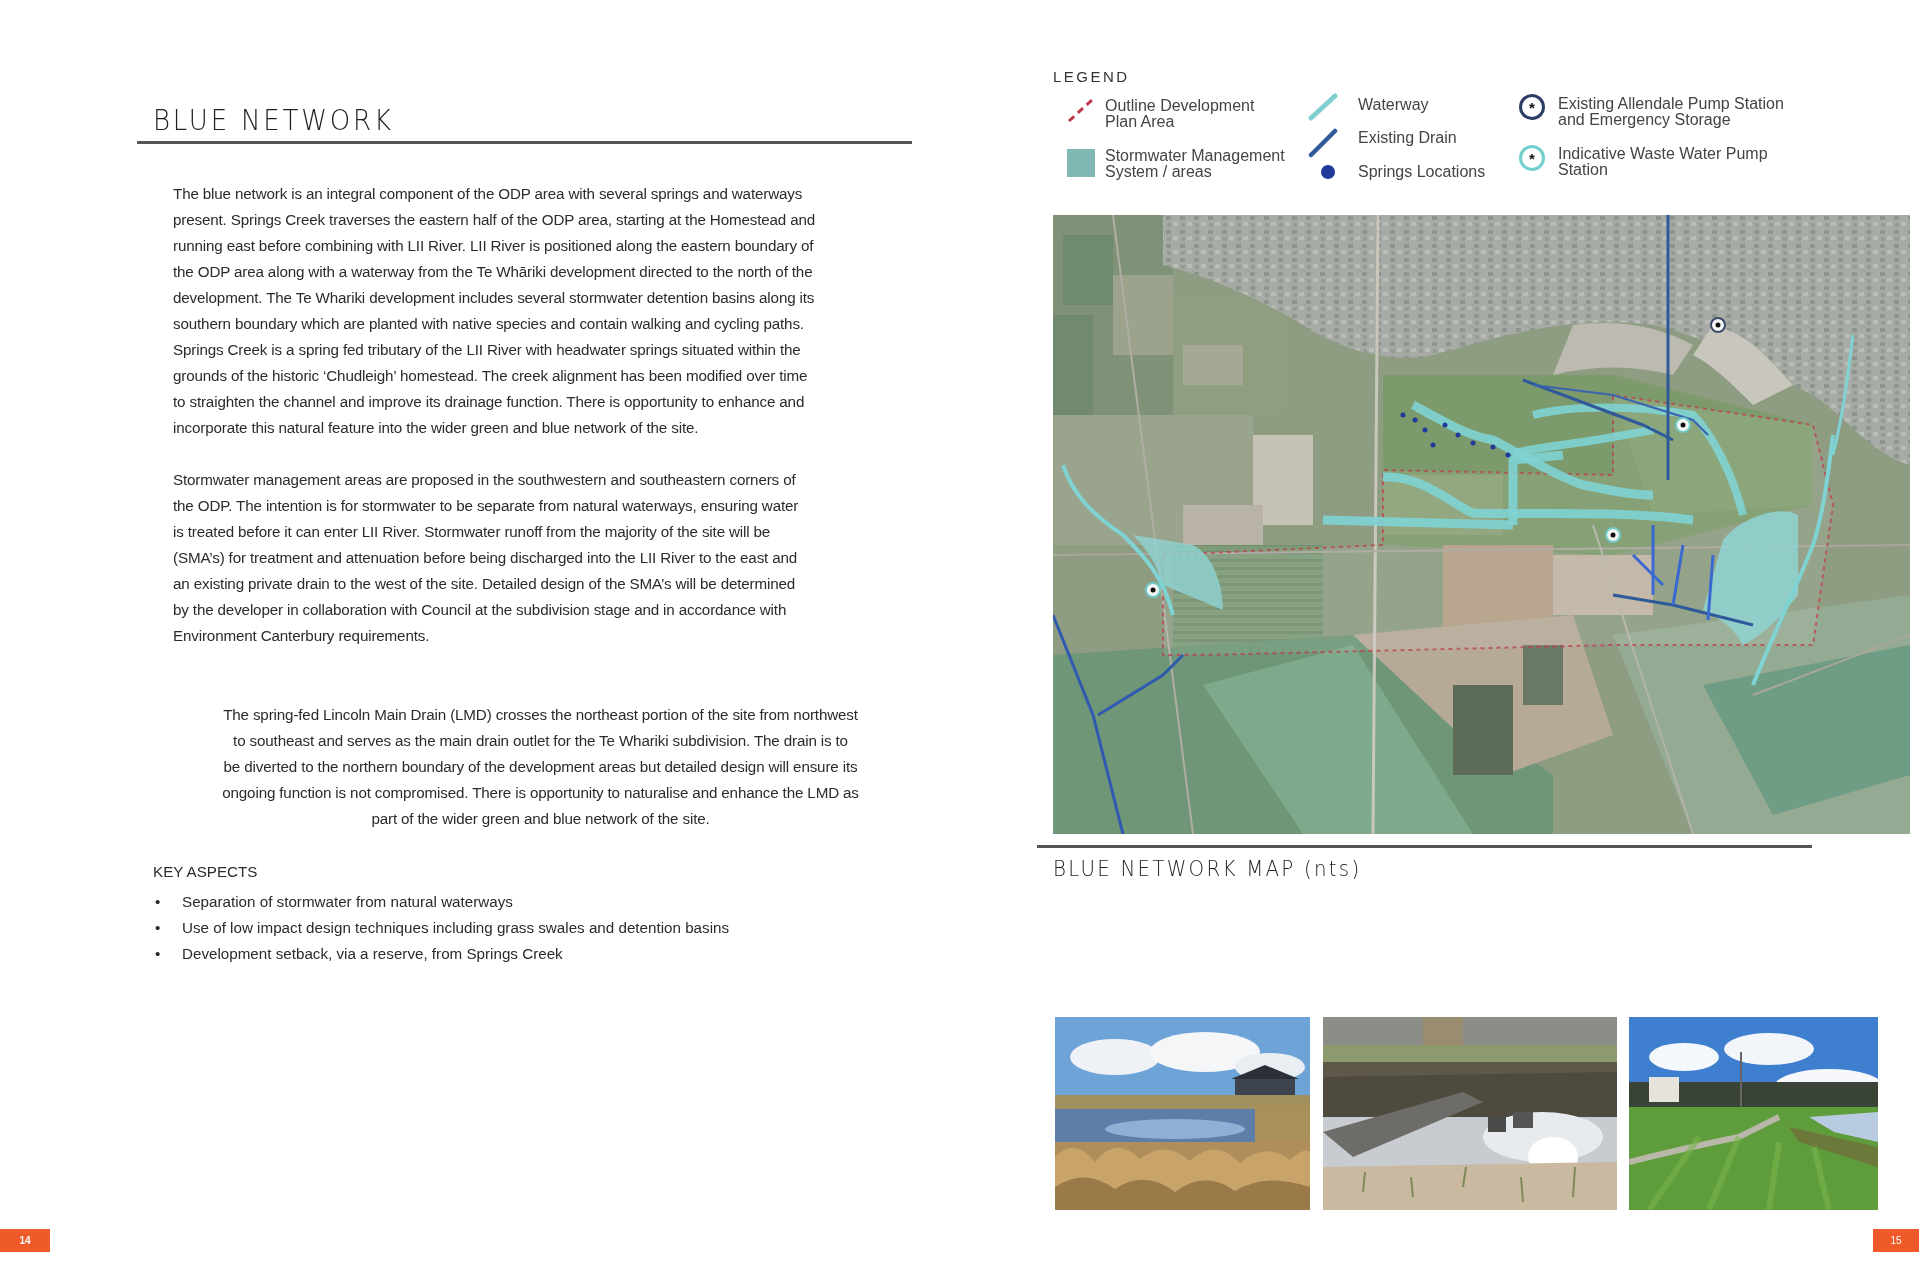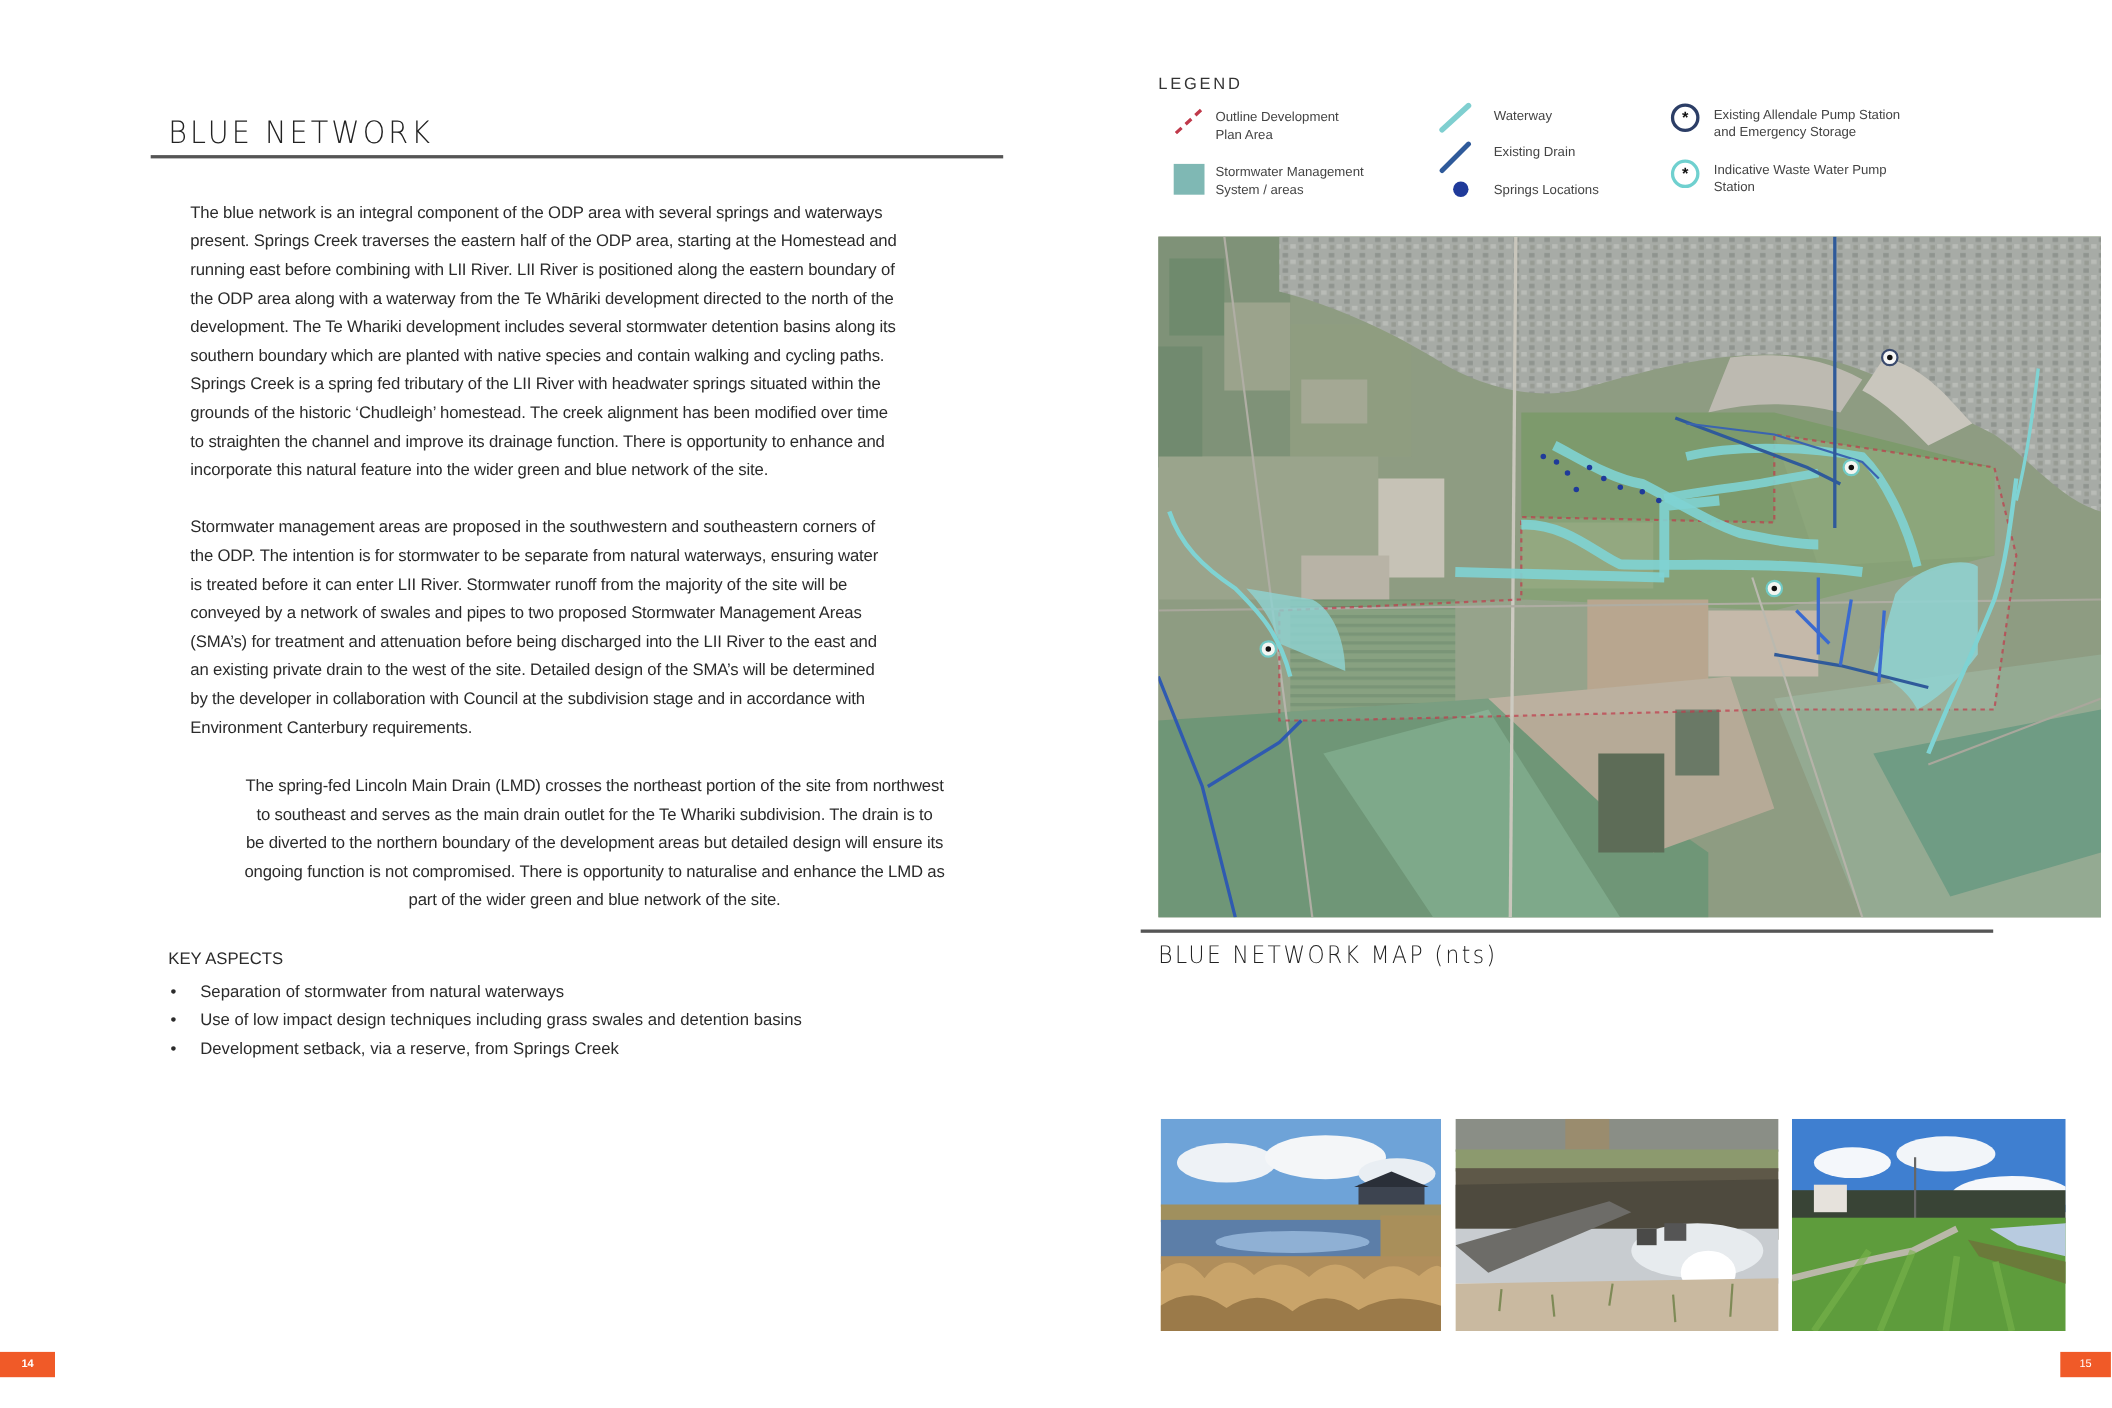--- a/index.html
+++ b/index.html
@@ -34,21 +34,21 @@
   .page-num {
     top:1229px; height:23px; background:#f05a28;
     color:#fff; font-size:10px; line-height:23px; text-align:center;
   }
 
   
   .legend-title {
     left:1053px; top:68px; font-family:Liberation Sans, sans-serif;
     font-size:15px; letter-spacing:2.5px; color:#333;
   }
-  .legend-text { font-size:12px; line-height:16px; color:#444; }
+  .legend-text { font-size:16px; line-height:16px; color:#444; }
   .swatch-sma { left:1067px; top:149px; width:28px; height:28px; background:#7fb8b4; }
   .pump-icon {
     width:20px; height:20px; border-radius:50%;
     border:3px solid #2c3e66; background:#fff;
     display:flex; align-items:center; justify-content:center;
     font-size:15px; font-weight:bold; color:#111; line-height:1;
   }
   .pump-icon.ww { border-color:#6fd0cf; }
 
   
@@ -80,21 +80,20 @@
   <p>Springs Creek is a spring fed tributary of the LII River with headwater springs situated within the</p>
   <p>grounds of the historic ‘Chudleigh’ homestead. The creek alignment has been modified over time</p>
   <p>to straighten the channel and improve its drainage function. There is opportunity to enhance and</p>
   <p>incorporate this natural feature into the wider green and blue network of the site.</p>
 </div>
 
 <div class="abs body-text" style="top:467px;">
   <p>Stormwater management areas are proposed in the southwestern and southeastern corners of</p>
   <p>the ODP.  The intention is for stormwater to be separate from natural waterways, ensuring water</p>
   <p>is treated before it can enter LII River.  Stormwater runoff from the majority of the site will be</p>
-  <p>conveyed by a network of swales and pipes to two proposed Stormwater Management Areas</p>
   <p>(SMA’s) for treatment and attenuation before being discharged into the LII River to the east and</p>
   <p>an existing private drain to the west of the site. Detailed design of the SMA’s will be determined</p>
   <p>by the developer in collaboration with Council at the subdivision stage and in accordance with</p>
   <p>Environment Canterbury requirements.</p>
 </div>
 
 <div class="abs body-text" style="top:702px;text-align:center;">
   <p>The spring-fed Lincoln Main Drain (LMD) crosses the northeast portion of the site from northwest</p>
   <p>to southeast and serves as the main drain outlet for the Te Whariki subdivision. The drain is to</p>
   <p>be diverted to the northern boundary of the development areas but detailed design will ensure its</p>

